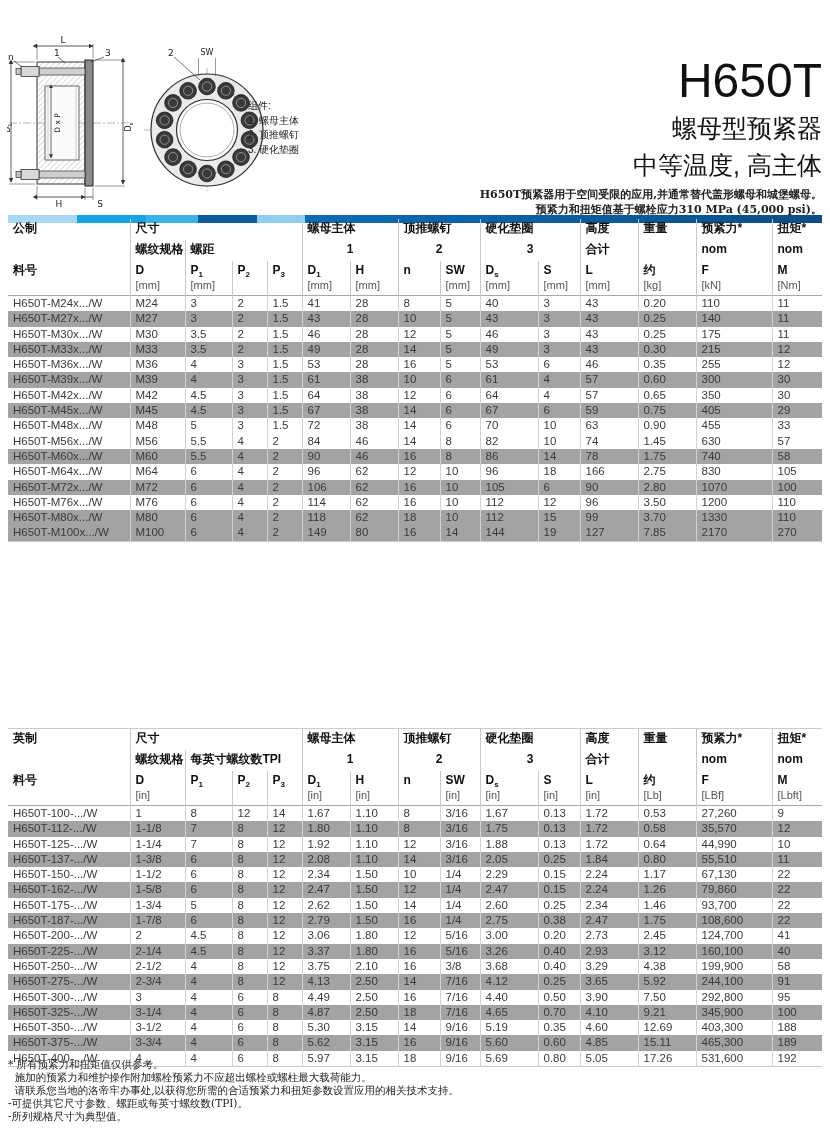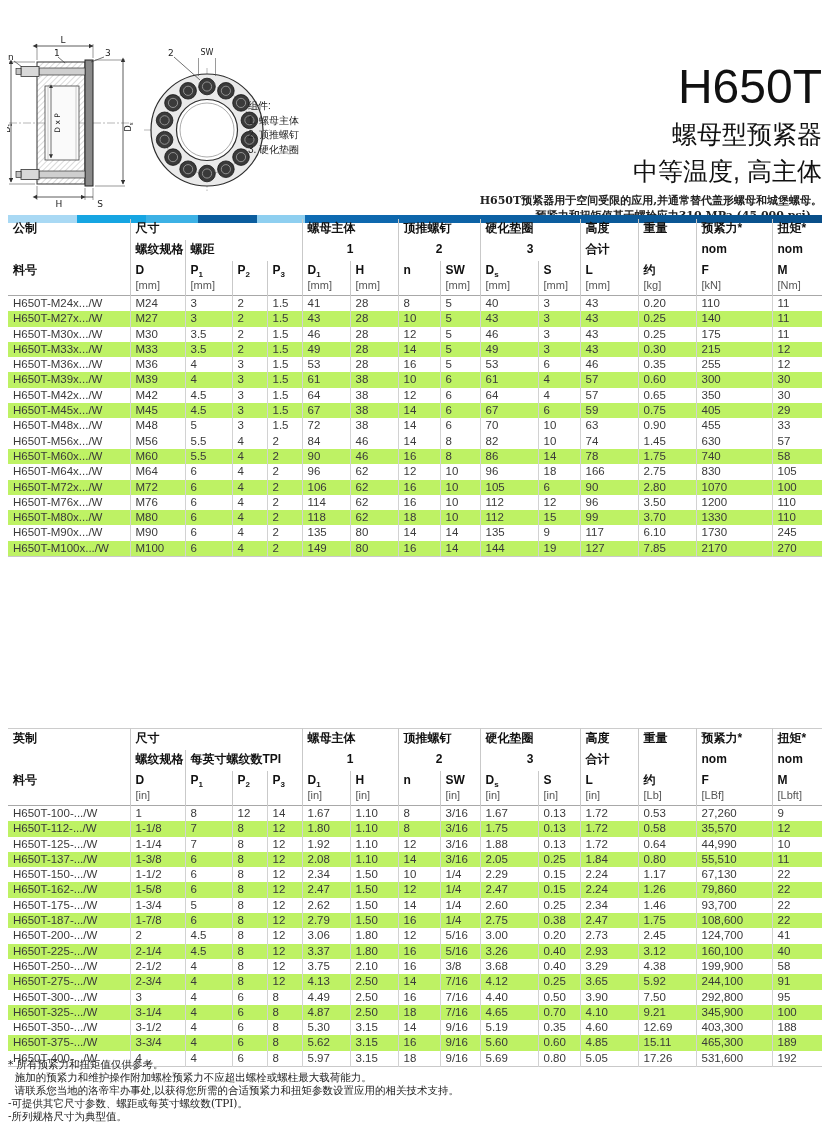--- a/index.html
+++ b/index.html
@@ -1,20 +1,20 @@
 <!DOCTYPE html>
 <html><head>
 <meta charset="utf-8">
 <style>
   html,body{margin:0;padding:0;background:#fff;}
   .page{position:relative;width:830px;height:1133px;background:#fff;overflow:hidden;
         font-family:"Liberation Sans","DejaVu Sans",sans-serif;color:#1a1a1a;}
 
   
-  .titleblock{position:absolute;top:62px;right:8px;text-align:right;width:560px;}
+  .titleblock{position:absolute;top:56px;right:8px;text-align:right;width:560px;}
   .t1{font-size:48px;line-height:50px;font-weight:400;color:#111;}
   .t2,.t3{font-size:25px;line-height:29px;font-weight:400;color:#111;margin-top:8px;}
   .desc{margin-top:7px;font-size:11px;line-height:15px;color:#222;
         font-family:"DejaVu Serif","Liberation Serif",serif;font-weight:bold;}
   .legend{position:absolute;left:248px;top:99px;font-size:10px;line-height:14.5px;color:#222;}
   .legend div{white-space:nowrap;}
   .drawsvg{position:absolute;}
   svg text{font-family:"DejaVu Sans","Liberation Sans",sans-serif;fill:#222;}
 
   
@@ -32,21 +32,21 @@
   .hr1 td{height:19px;}
   .hr2 td{height:19px;}
   .hr3 td{height:32px;}
   .unit{display:block;font-weight:normal;color:#555;font-size:11px;line-height:12px;margin-top:1px;}
   .tbl sub{font-size:8px;line-height:0;}
   .ctr{text-align:center;padding-left:0 !important;}
   .bl{border-left:1px solid #c9c9c9;}
   .tbl tbody td{padding:1px 0 1px 5px;font-size:11.5px;line-height:13.3px;color:#3a3a3a;
                 white-space:nowrap;overflow:hidden;border-left:1px solid #d2d2d2;}
   .tbl tbody td:first-child{border-left:none;}
-  .tbl tbody tr.alt{background:#bef264;}
+  .tbl tbody tr.alt{background:#a3a3a3;}
 
   
   .fnotes{position:absolute;left:8px;top:1058px;}
   .fnotes p{margin:0;font-size:10.5px;line-height:13px;color:#222;white-space:pre;
             font-family:"DejaVu Serif","Liberation Serif",serif;}
 </style>
 </head>
 <body>
 
 <div class="page">
@@ -505,37 +505,20 @@
           <td>62</td>
           <td>18</td>
           <td>10</td>
           <td>112</td>
           <td>15</td>
           <td>99</td>
           <td>3.70</td>
           <td>1330</td>
           <td>110</td>
         </tr>
-        <tr>
-          <td>H650T-M90x.../W</td>
-          <td>M90</td>
-          <td>6</td>
-          <td>4</td>
-          <td>2</td>
-          <td>135</td>
-          <td>80</td>
-          <td>14</td>
-          <td>14</td>
-          <td>135</td>
-          <td>9</td>
-          <td>117</td>
-          <td>6.10</td>
-          <td>1730</td>
-          <td>245</td>
-        </tr>
         <tr class="alt">
           <td>H650T-M100x.../W</td>
           <td>M100</td>
           <td>6</td>
           <td>4</td>
           <td>2</td>
           <td>149</td>
           <td>80</td>
           <td>16</td>
           <td>14</td>

